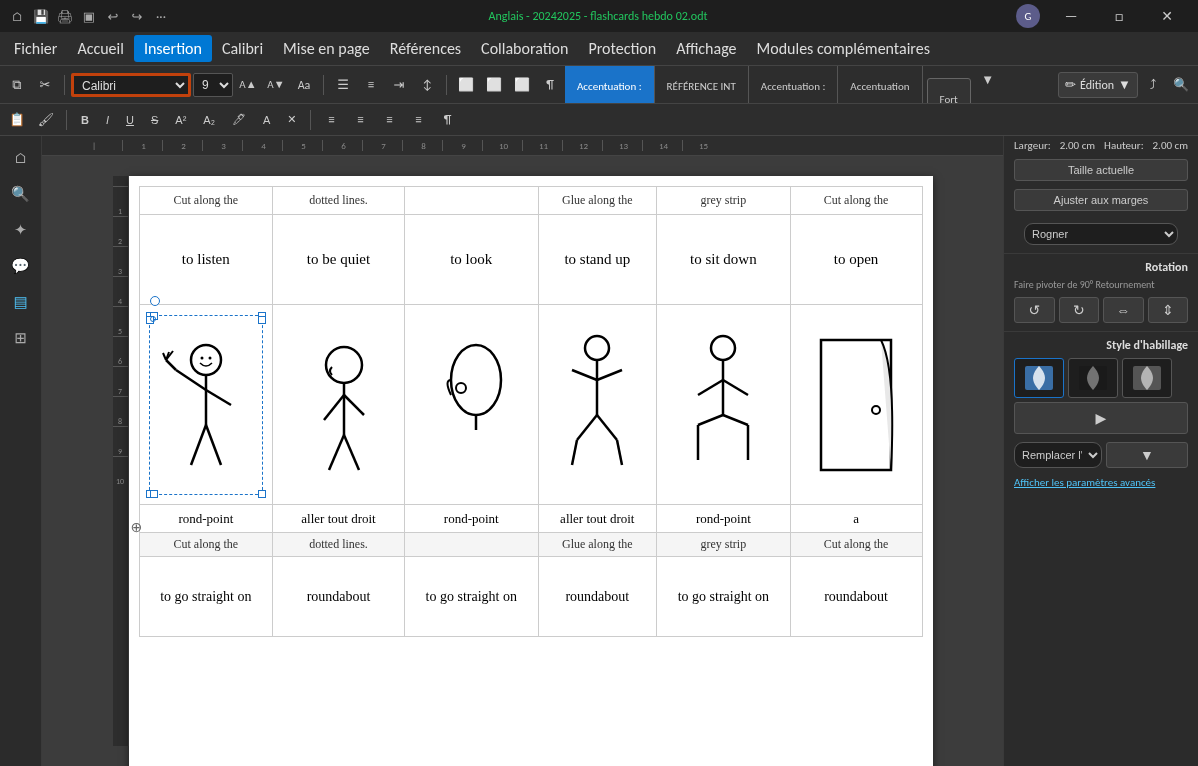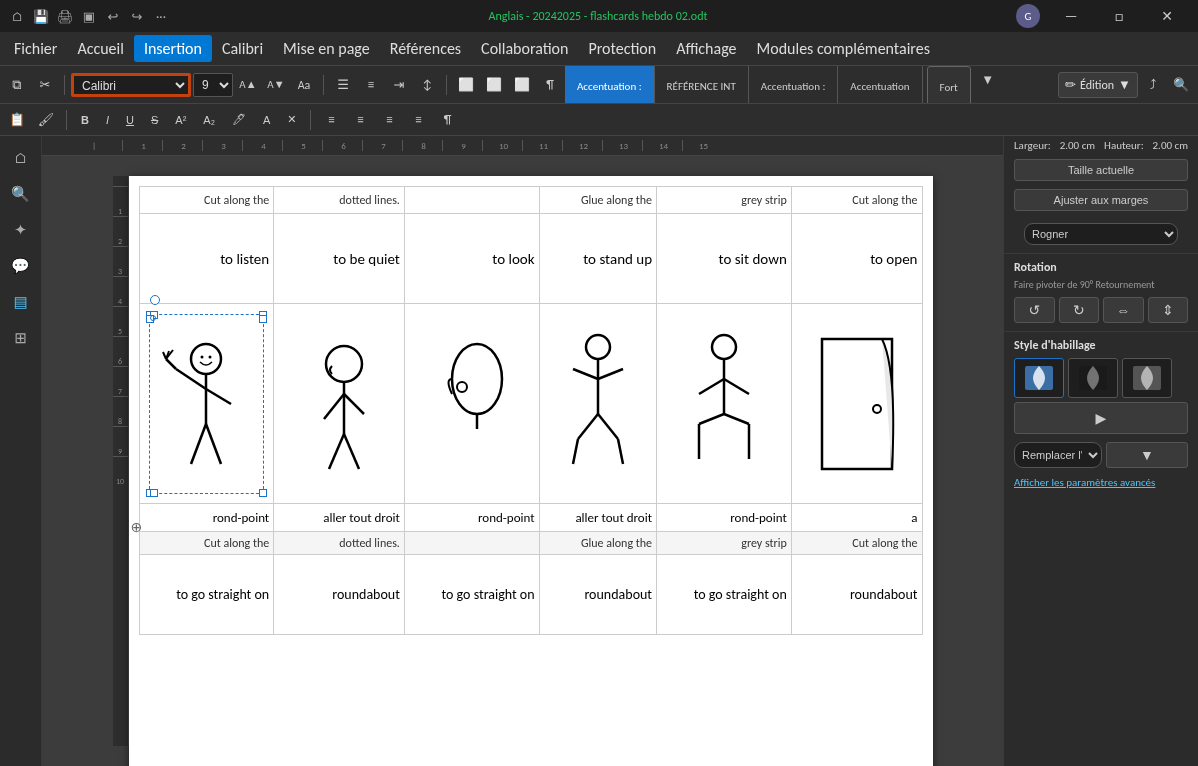--- a/index.html
+++ b/index.html
@@ -185,24 +185,25 @@
       padding: 10px;
     }
 
     
     .flashcard-table {
       width: 100%;
       border-collapse: collapse;
     }
     .flashcard-table td {
       border: 1px solid #ccc;
-      text-align: right;
+      text-align: center;
       vertical-align: middle;
       padding: 4px;
       font-size: 13px;
+      font-family: Liberation Serif, serif;
     }
     .header-row td {
       font-size: 12px;
       color: #333;
       padding: 6px 4px;
       border: 1px solid #ccc;
     }
     .word-row td {
       height: 90px;
       font-size: 15px;
@@ -253,20 +254,21 @@
       font-size: 11px;
       color: #ccc;
     }
     .right-panel-section {
       padding: 6px 10px 2px 10px;
       font-size: 12px;
       font-weight: bold;
       color: #ddd;
       border-top: 1px solid #3a3a3a;
       margin-top: 4px;
+      text-align: right;
     }
     .right-btn {
       margin: 4px 10px;
       padding: 4px 8px;
       background: #3a3a3a;
       border: 1px solid #555;
       color: #ccc;
       font-size: 11px;
       border-radius: 3px;
       cursor: pointer;
@@ -400,21 +402,21 @@
   <div class="toolbar-btn">⬜</div>
   <div class="toolbar-btn">⬜</div>
   <div class="toolbar-btn">⬜</div>
   <div class="toolbar-btn">¶</div>
 
   <div class="ribbon-tabs" style="flex:1; background: transparent; height: 100%; overflow: hidden;">
     <div class="ribbon-tab selected">Accentuation :</div>
     <div class="ribbon-tab">RÉFÉRENCE INT</div>
     <div class="ribbon-tab">Accentuation :</div>
     <div class="ribbon-tab">Accentuation</div>
-    <div class="ribbon-tab" style="background:#333; border: 1px solid #666; border-radius:3px; margin:0 4px;">Fort</div>
+    <div class="ribbon-tab" style="background:#333; border: 1px solid #666; border-radius:3px; margin:12px 4px;">Fort</div>
     <div class="toolbar-btn">▼</div>
   </div>
   <div class="toolbar-btn" style="min-width: 80px; background: #3a3a3a; border: 1px solid #555; border-radius: 3px; gap: 4px; padding: 0 6px; color: #ddd;">
     <span>✏</span>
     <span style="font-size:12px;">Édition</span>
     <span>▼</span>
   </div>
   <div class="toolbar-btn">⤴</div>
   <div class="toolbar-btn">🔍</div>
 </div>

